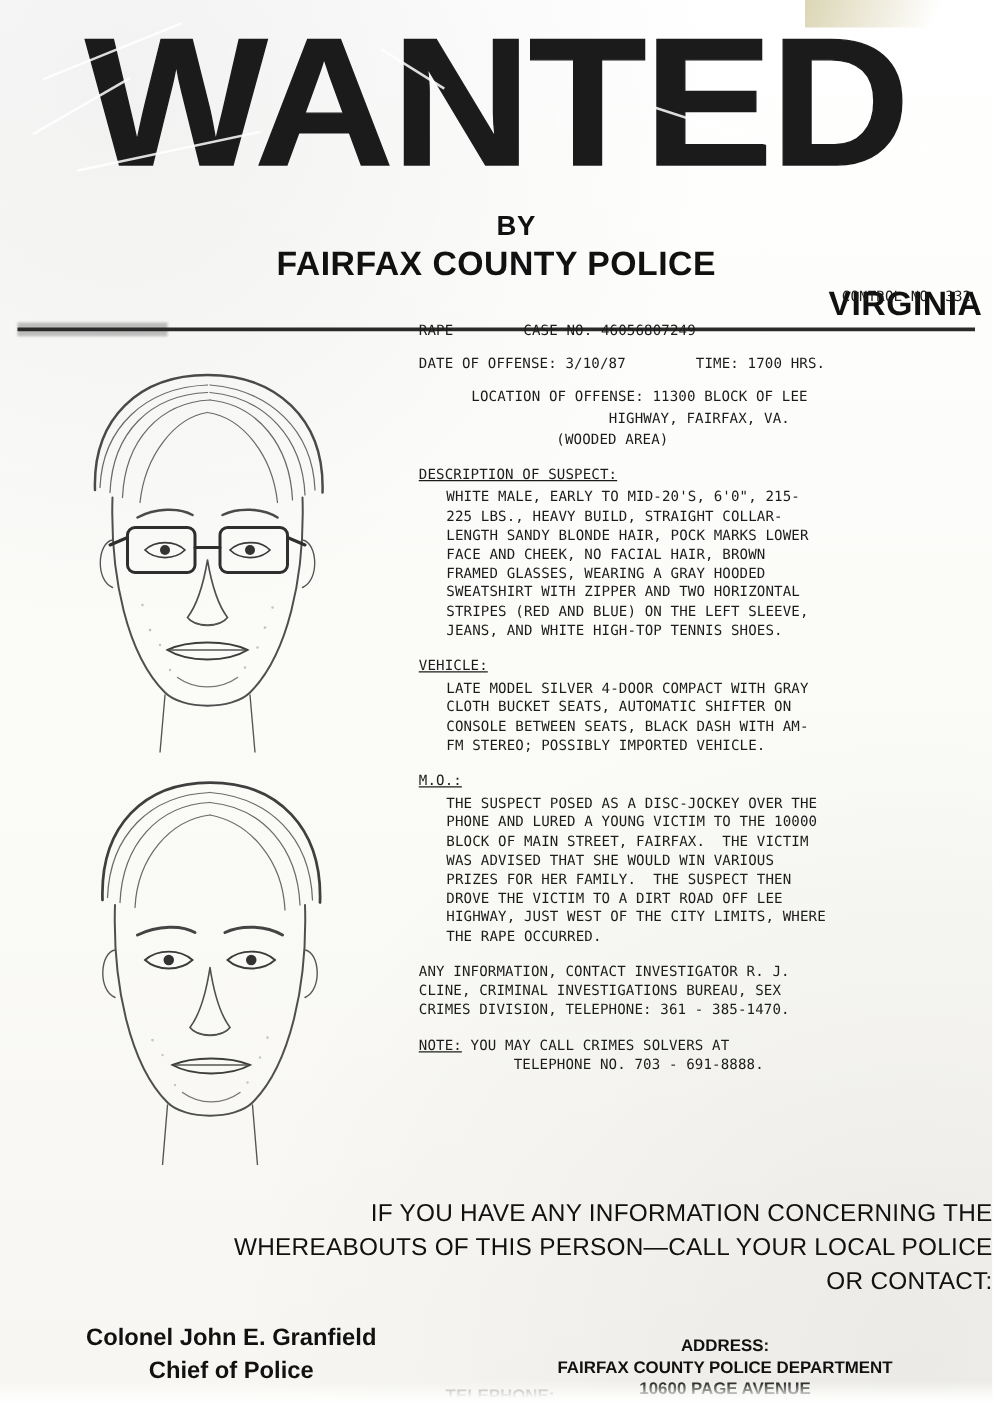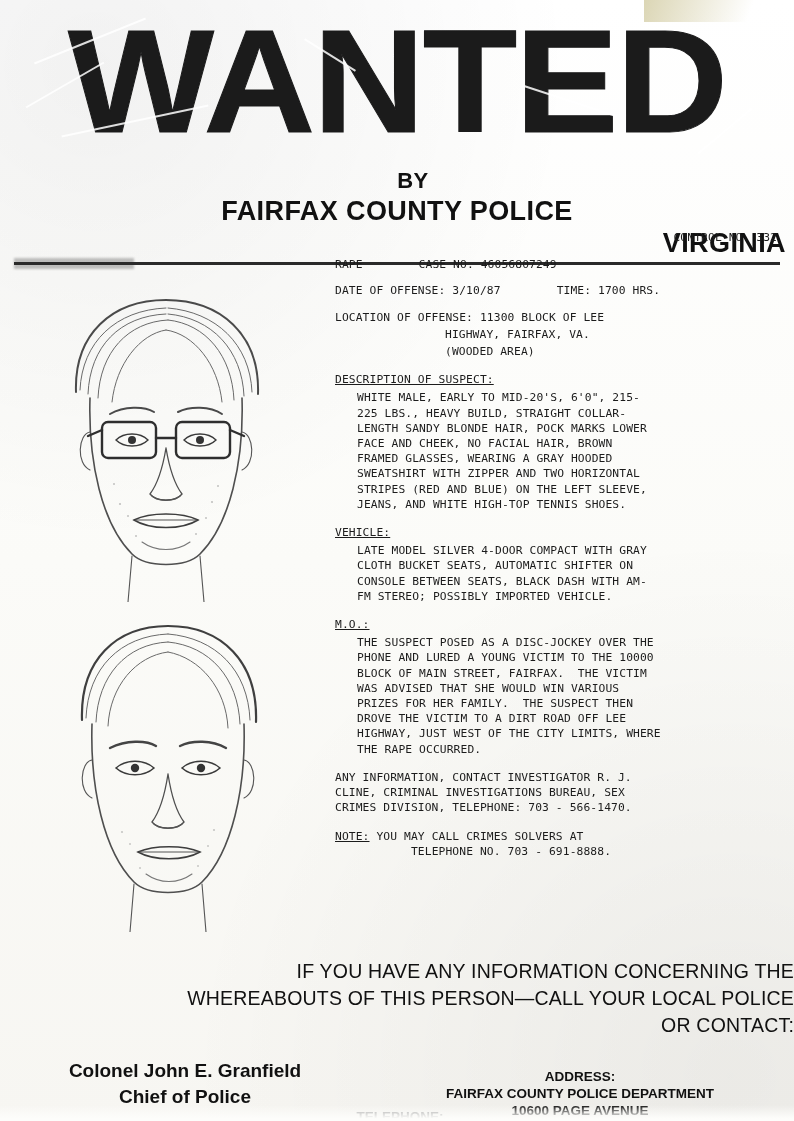--- a/index.html
+++ b/index.html
@@ -144,21 +144,21 @@
     text-align: right;
     font-size: 11.3px;
     margin: 0 0 12px 0;
     padding-right: 8px;
   }
   .row-two {
     display: flex;
     gap: 56px;
     margin-bottom: 11px;
   }
-  .tight { margin-bottom: 2px; }
+  .tight { margin-bottom: 2px; margin-left: 42px; }
   .u { text-decoration: underline; }
   .indent { padding-left: 22px; white-space: pre-wrap; }
   .indent2 { padding-left: 110px; white-space: pre-wrap; }
   .block { margin-bottom: 13px; }
   .sect-head { margin-bottom: 3px; }
   .note-wrap { display: flex; }
   .note-body { white-space: pre-wrap; }
 
   
   .appeal {
@@ -396,21 +396,21 @@
 BLOCK OF MAIN STREET, FAIRFAX.  THE VICTIM
 WAS ADVISED THAT SHE WOULD WIN VARIOUS
 PRIZES FOR HER FAMILY.  THE SUSPECT THEN
 DROVE THE VICTIM TO A DIRT ROAD OFF LEE
 HIGHWAY, JUST WEST OF THE CITY LIMITS, WHERE
 THE RAPE OCCURRED.</div>
     </div>
 
     <div class="block" style="white-space:pre-wrap;">ANY INFORMATION, CONTACT INVESTIGATOR R. J.
 CLINE, CRIMINAL INVESTIGATIONS BUREAU, SEX
-CRIMES DIVISION, TELEPHONE: 703 - 566-1470.</div>
+CRIMES DIVISION, TELEPHONE: 361 - 385-1470.</div>
 
     <div class="note-wrap">
       <span class="u">NOTE:</span>
       <span class="note-body"> YOU MAY CALL CRIMES SOLVERS AT
       TELEPHONE NO. 703 - 691-8888.</span>
     </div>
   </div>
 
   <div class="appeal">
     <div>IF YOU HAVE ANY INFORMATION CONCERNING THE</div>

